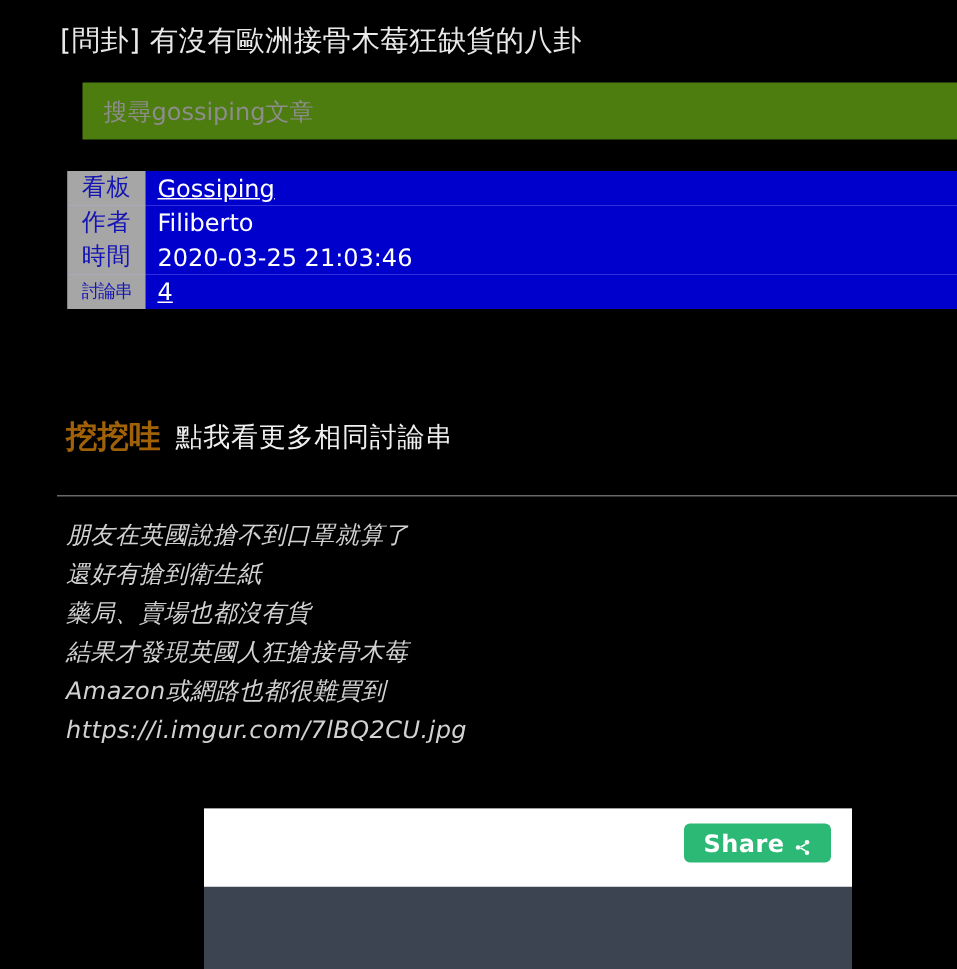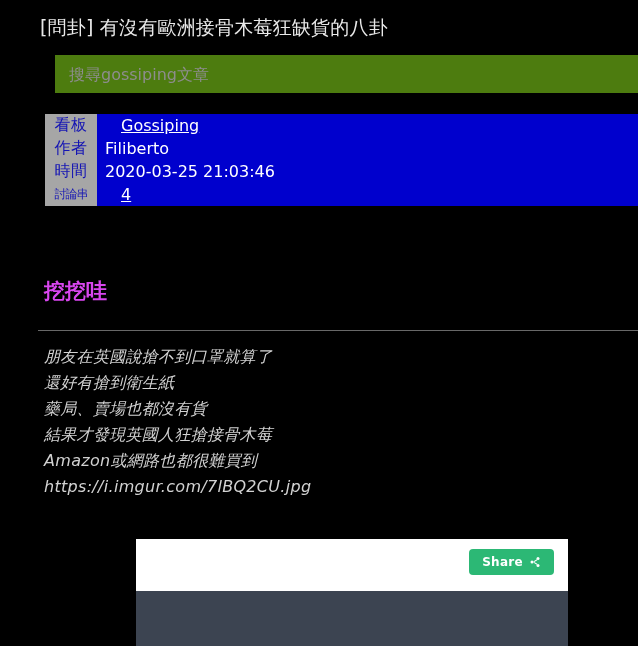--- a/index.html
+++ b/index.html
@@ -95,38 +95,37 @@
     background: #0000cd;
     color: #ffffff;
     font-size: 16px;
     padding: 0 0 0 8px;
     vertical-align: middle;
     white-space: nowrap;
   }
   .meta-value a,
   .link {
     color: #ffffff;
-    margin-left: 16px;
   }
   .push-up { color: #ffffff; }
   .push-boo { color: #ff4040; }
   .push-arrow { color: #ff8b9c; }
 
   
   .wawa {
     position: absolute;
     left: 44px;
     top: 277px;
     display: flex;
     align-items: center;
     gap: 10px;
     white-space: nowrap;
   }
   .wawa-brand {
-    color: #d946ef;
+    color: #a16207;
     font-size: 21px;
     font-weight: bold;
     letter-spacing: 0px;
   }
   .wawa-text {
     color: #f0f0f0;
     font-size: 18px;
     letter-spacing: 0.5px;
   }
 
@@ -172,21 +171,21 @@
     background: #ffffff;
   }
   .share-button {
     position: absolute;
     right: 14px;
     top: 10px;
     height: 26px;
     padding: 0 13px;
     background: #2cb875;
     color: #ffffff;
-    font-size: 12px;
+    font-size: 16px;
     font-weight: bold;
     border: none;
     border-radius: 4px;
     display: flex;
     align-items: center;
     gap: 6px;
     cursor: pointer;
     font-family: "DejaVu Sans", "Liberation Sans", sans-serif;
     letter-spacing: 0.3px;
   }
@@ -232,20 +231,21 @@
         <td class="meta-label meta-label-wide">討論串</td>
         <td class="meta-value">
           <a class="link" href="#">4</a>
         </td>
       </tr>
     </tbody>
   </table>
 
   <div class="wawa">
     <span class="wawa-brand">挖挖哇</span>
+    <span class="wawa-text">點我看更多相同討論串</span>
   </div>
 
   <div class="divider"></div>
 
   <div class="post-body">
     <div class="body-line">朋友在英國說搶不到口罩就算了</div>
     <div class="body-line">還好有搶到衛生紙</div>
     <div class="body-line">藥局、賣場也都沒有貨</div>
     <div class="body-line">結果才發現英國人狂搶接骨木莓</div>
     <div class="body-line">Amazon或網路也都很難買到</div>

